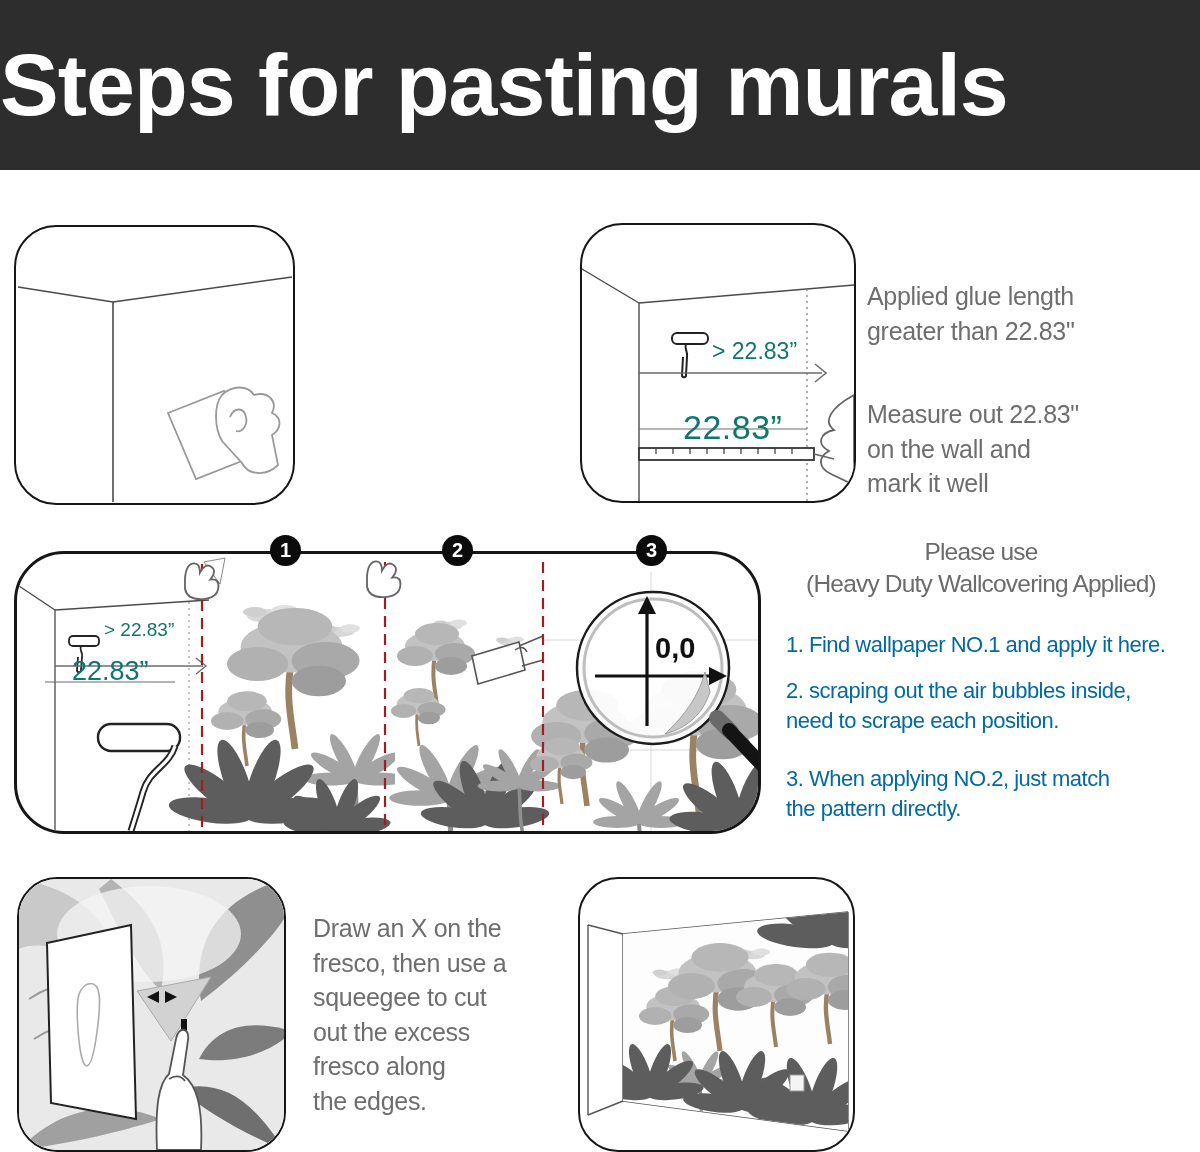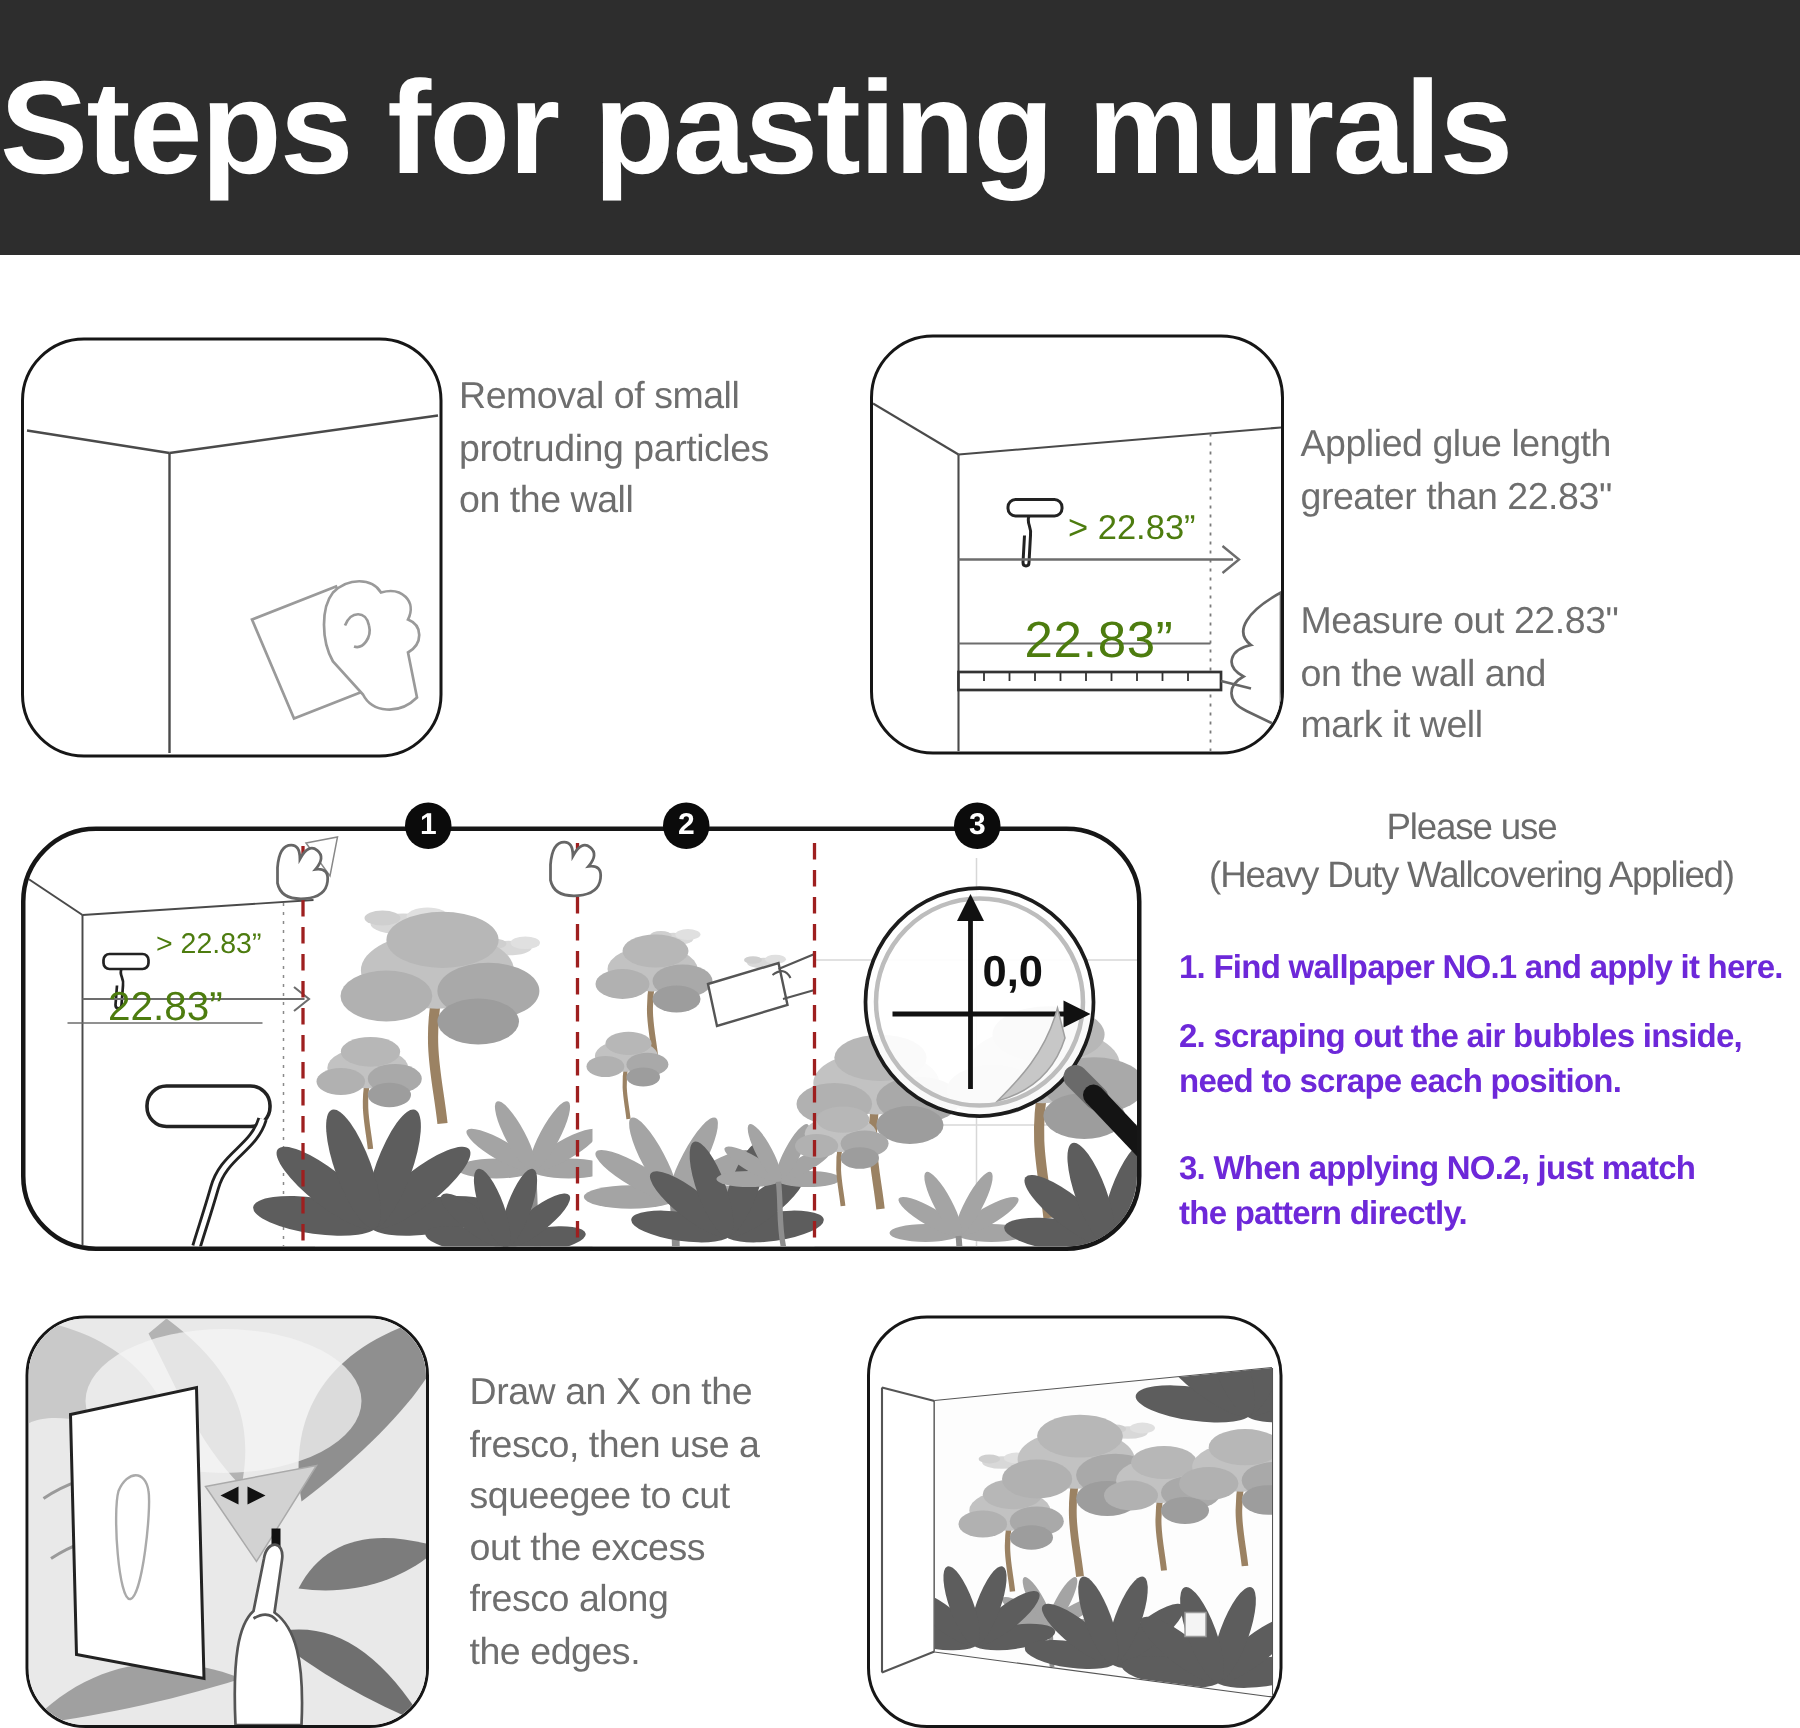--- a/index.html
+++ b/index.html
@@ -17,28 +17,28 @@
   .boxC{left:14px;top:551px;width:741px;height:277px;border-width:3px;border-radius:50px;}
   .boxD{left:17px;top:877px;width:265px;height:271px;border-radius:40px;}
   .boxE{left:578px;top:877px;width:273px;height:271px;border-radius:40px;}
   
   .cap{position:absolute;color:#6e6e6e;font-size:25px;line-height:1.38;letter-spacing:-0.3px;white-space:pre;}
   .capA{left:306px;top:247px;}
   .capB1{left:867px;top:279px;}
   .capB2{left:867px;top:397px;}
   .noteTitle{left:775px;top:536px;width:412px;text-align:center;font-size:24.5px;
              letter-spacing:-0.8px;line-height:1.3;color:#6b6b6b;}
-  .noteItem{font-size:22px;letter-spacing:-0.5px;line-height:1.35;color:#6d28d9;position:absolute;white-space:pre;font-weight:bold;}
+  .noteItem{font-size:22px;letter-spacing:-0.5px;line-height:1.35;color:#0369a1;position:absolute;white-space:pre;}
   .it1{left:786px;top:630px;}
   .it2{left:786px;top:676px;}
   .it3{left:786px;top:764px;}
   .capD{left:313px;top:911px;}
   .capE{left:874px;top:927px;font-size:24.5px;}
   
-  .mlabel{position:absolute;color:#4d7c0f;white-space:pre;}
+  .mlabel{position:absolute;color:#0f766e;white-space:pre;}
   .b-gt{left:712px;top:338px;font-size:23px;}
   .b-len{left:683px;top:408px;font-size:34px;letter-spacing:0.5px;}
   .c-gt{left:104px;top:619px;font-size:19px;}
   .c-len{left:72px;top:656px;font-size:27px;}
   .mag-label{left:655px;top:632px;font-size:29px;font-weight:bold;color:#111;}
   
   .badge{position:absolute;top:535px;width:31px;height:31px;border-radius:50%;background:#0b0b0b;
          color:#fff;display:flex;align-items:center;justify-content:center;
          font-size:20px;font-weight:bold;}
   .bg1{left:270px;} .bg2{left:442px;} .bg3{left:636px;}
@@ -105,23 +105,20 @@
       </g>
       <g>
         <polygon points="152,186 208,164 236,230 180,252" fill="#ffffff" stroke="#9a9a9a" stroke-width="1.8"></polygon>
       </g>
       <g fill="#ffffff" stroke="#9a9a9a" stroke-width="1.8">
         <path d="M206,168 C216,158 232,158 238,168 C252,164 262,174 256,186 C266,190 266,202 256,208 L262,238 C250,250 232,248 226,236 L206,214 C198,200 198,178 206,168 Z"></path>
         <path d="M214,190 c4,-10 14,-10 16,0 c2,8 -4,16 -10,14" fill="none"></path>
       </g>
     </svg>
   </div>
-  <div class="cap capA">Removal of small
-protruding particles
-on the wall</div>
 
   <div class="box boxB">
     <svg width="272" height="276" viewBox="0 0 272 276">
       <g stroke="#4a4a4a" stroke-width="1.4" fill="none">
         <path d="M0,44 L57,78"></path>
           <path d="M57,78 L272,60"></path>
           <path d="M57,78 L57,276"></path>
       </g>
       <path d="M225,64 L225,276" stroke="#7a7a7a" stroke-width="1.2" stroke-dasharray="2 4" fill="none"></path>
       <g fill="#ffffff" stroke="#222" stroke-width="2">

